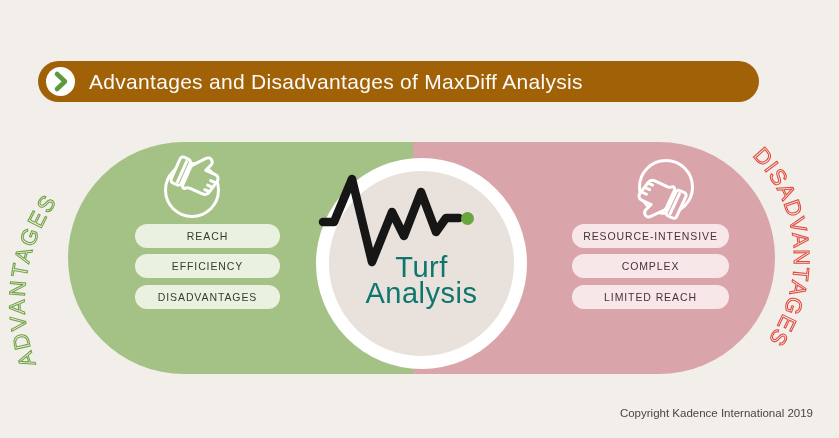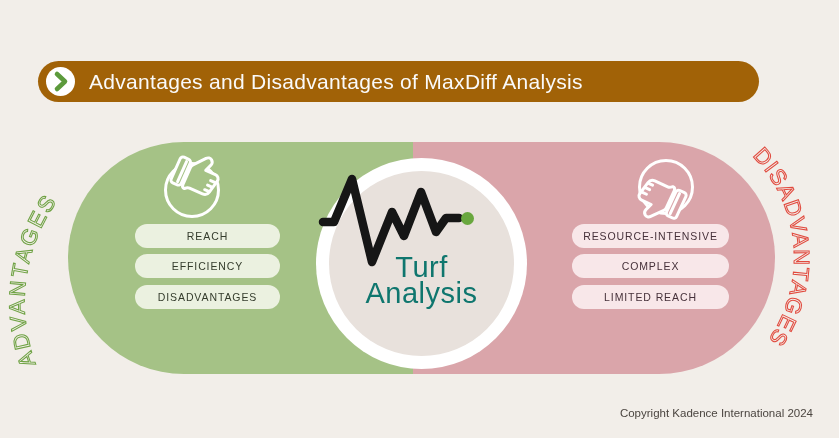--- a/index.html
+++ b/index.html
@@ -118,15 +118,15 @@
   </div>
 
   <div class="feature green row1">REACH</div>
   <div class="feature green row2">EFFICIENCY</div>
   <div class="feature green row3">DISADVANTAGES</div>
 
   <div class="feature pink row2">COMPLEX</div>
   <div class="feature pink row1">RESOURCE-INTENSIVE</div>
   <div class="feature pink row3">LIMITED REACH</div>
 
-  <div class="copyright">Copyright Kadence International 2024</div>
+  <div class="copyright">Copyright Kadence International 2019</div>
 
 </div>
 
 </body></html>

